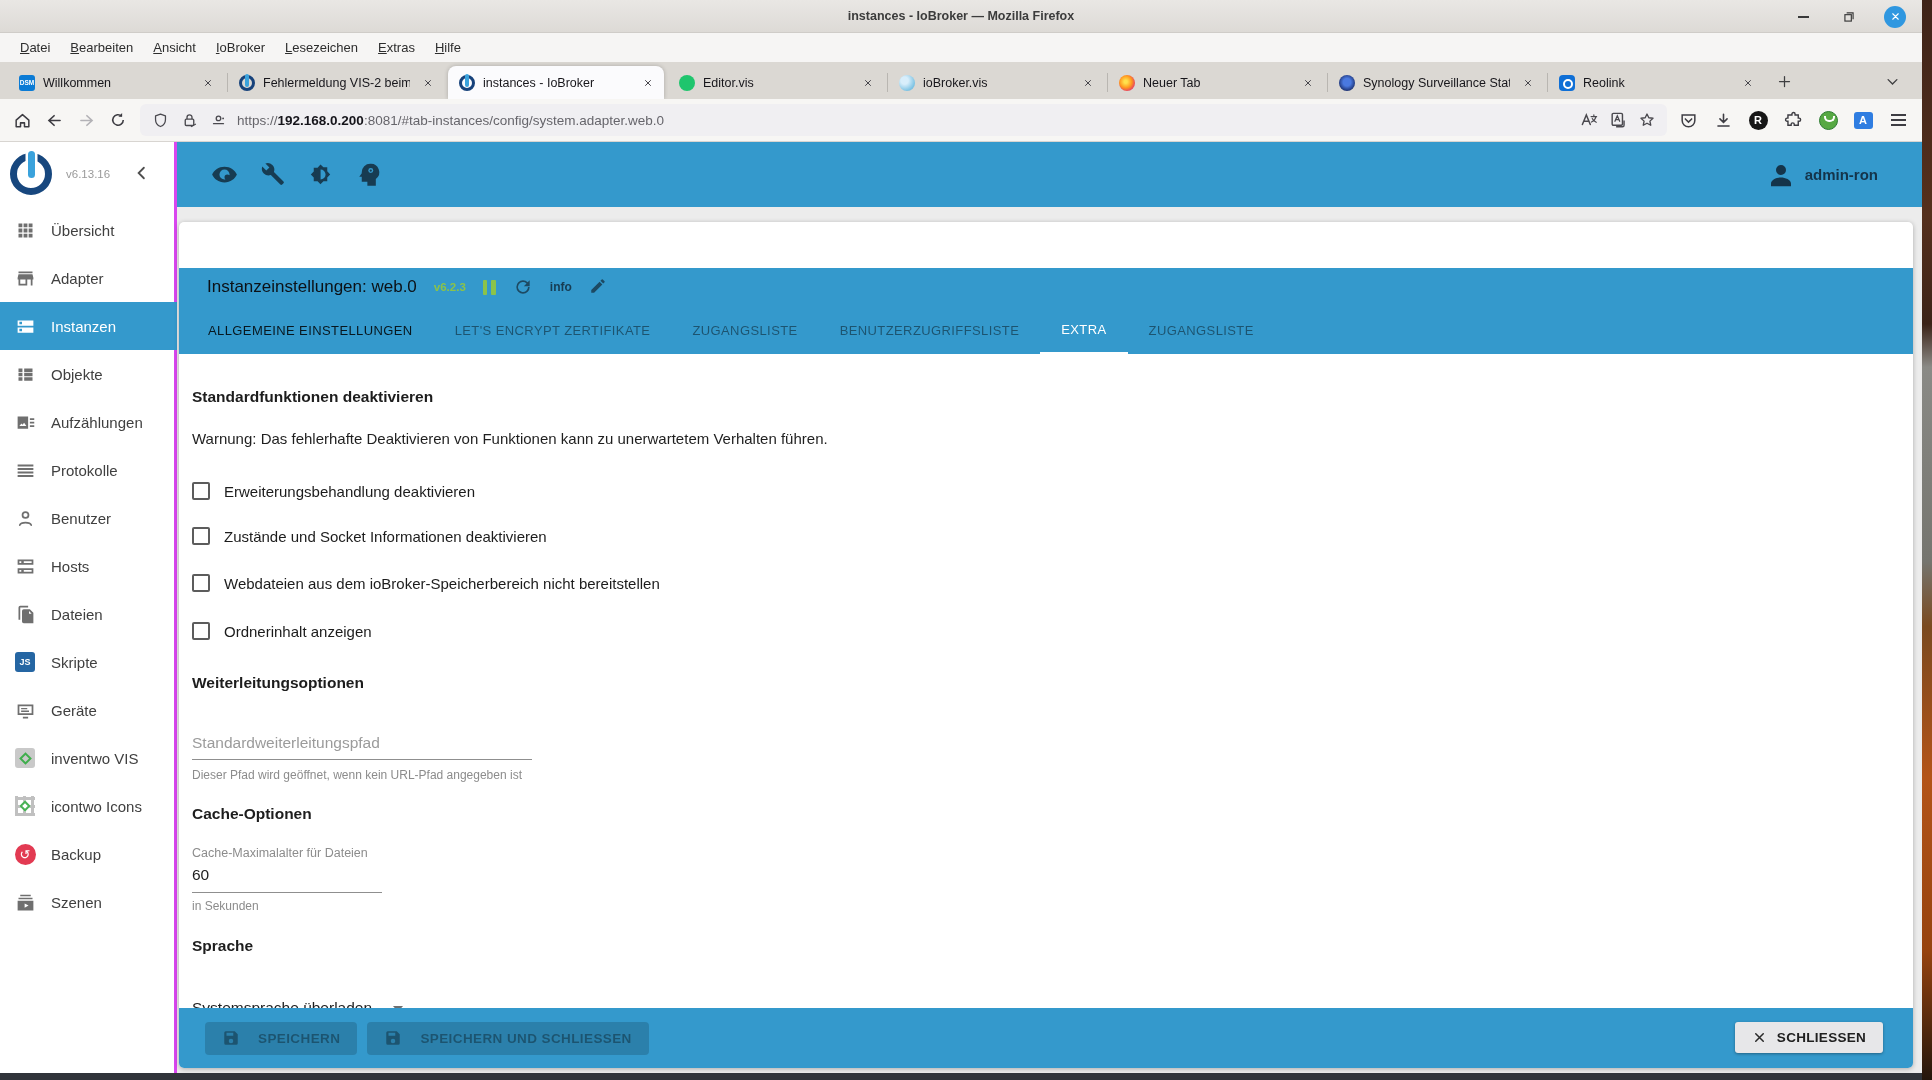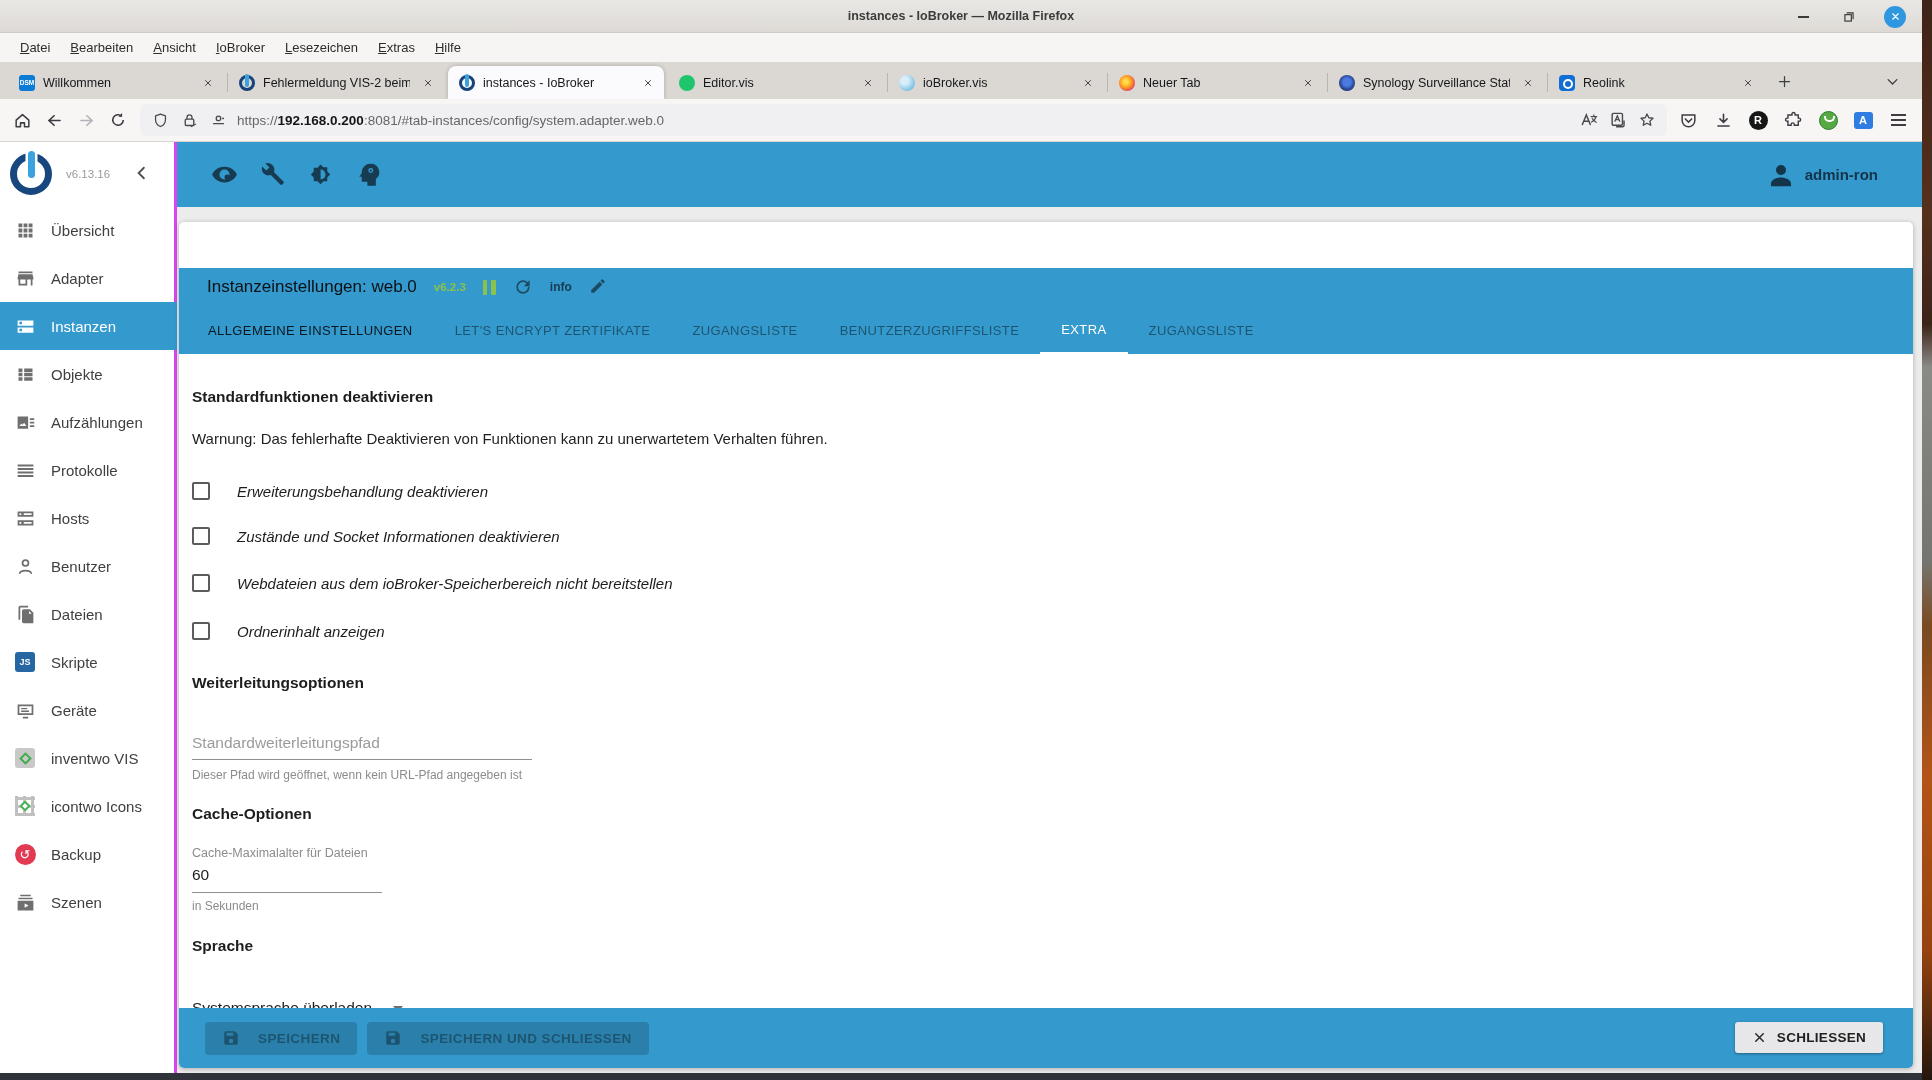--- a/index.html
+++ b/index.html
@@ -103,21 +103,21 @@
   .dlg-hicon { width:20px; height:20px; color:#1d4a63; }
   .dlg-info { font-size:12px; font-weight:700; color:#173c52; }
   .dlg-tabs { height:48px; background:#3499cc; display:flex; align-items:stretch; padding-left:8px; flex:none; }
   .dlg-tab { padding:0 21px; display:flex; align-items:center; font-size:13px; letter-spacing:.4px; color:rgba(0,0,0,.45); font-weight:500; }
   .dlg-tab.first { color:rgba(0,0,0,.85); }
   .dlg-tab.active { color:#fff; border-bottom:2px solid #fff; }
   .dlg-body { flex:1; position:relative; background:#fff; }
   .cl { position:absolute; left:13px; }
   .sec-title { font-size:15.5px; font-weight:700; color:#1d1d1d; }
   .body-text { font-size:15px; color:#1f1f1f; }
-  .cb-row { position:absolute; left:13px; display:flex; align-items:center; gap:17px; height:20px;font-style:italic; }
+  .cb-row { position:absolute; left:13px; display:flex; align-items:center; gap:4px; height:20px; }
   .cb-box { width:18px; height:18px; border:2px solid #5c5c5c; border-radius:2px; flex:none; }
   .cb-label { font-size:15px; color:#1c1c1c; padding-left:10px; }
   .field-line { position:absolute; height:1px; background:#8f8f8f; }
   .placeholder { font-size:15.5px; color:#9b9b9b; }
   .field-value { font-size:15.5px; color:#1e1e1e; }
   .helper { font-size:12px; color:#8c8c8c; }
   .small-label { font-size:12.5px; color:#8c8c8c; }
   .select-arrow { position:absolute; width:0; height:0; border-left:5px solid transparent; border-right:5px solid transparent; border-top:6px solid #6f6f6f; }
   .dlg-foot { height:60px; background:#3499cc; display:flex; align-items:center; padding-left:26px; gap:10px; flex:none; position:relative; }
   .btn-save { height:33px; border-radius:4px; background:rgba(0,0,0,.16); color:rgba(0,0,0,.34); font-weight:700; font-size:13.5px;
@@ -530,32 +530,32 @@
         <span class="si">
             <svg width="21" height="21" viewBox="0 0 24 24">
               <use href="#i-lines"></use>
             </svg>
           </span>
         <span>Protokolle</span>
       </div>
       <div class="sb-item">
         <span class="si">
             <svg width="21" height="21" viewBox="0 0 24 24">
+              <use href="#i-person-o"></use>
+            </svg>
+          </span>
+        <span>Benutzer</span>
+      </div>
+      <div class="sb-item">
+        <span class="si">
+            <svg width="21" height="21" viewBox="0 0 24 24">
               <use href="#i-hosts"></use>
             </svg>
           </span>
         <span>Hosts</span>
-      </div>
-      <div class="sb-item">
-        <span class="si">
-            <svg width="21" height="21" viewBox="0 0 24 24">
-              <use href="#i-person-o"></use>
-            </svg>
-          </span>
-        <span>Benutzer</span>
       </div>
       <div class="sb-item">
         <span class="si">
             <svg width="21" height="21" viewBox="0 0 24 24">
               <use href="#i-files"></use>
             </svg>
           </span>
         <span>Dateien</span>
       </div>
       <div class="sb-item">

